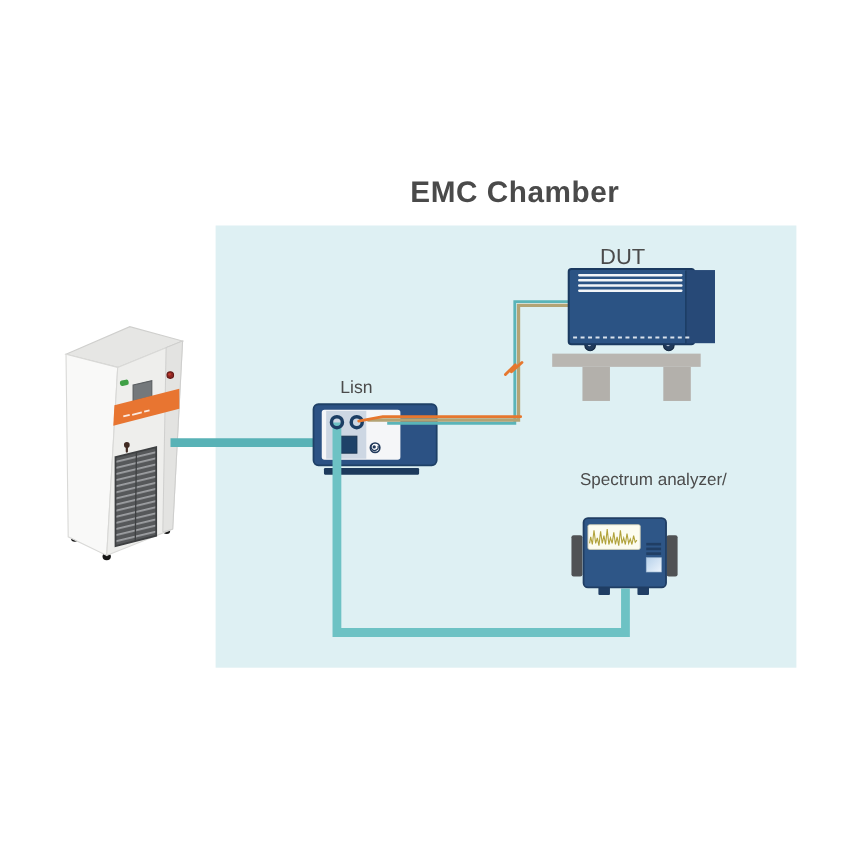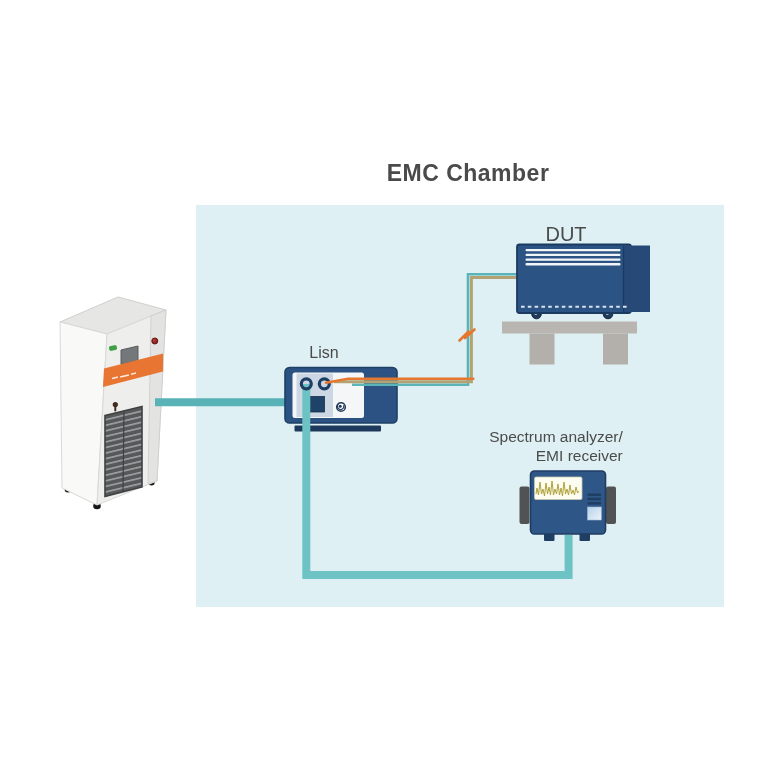--- a/index.html
+++ b/index.html
@@ -4,27 +4,27 @@
 <style>
   html,body{margin:0;padding:0;background:#ffffff;}
   .stage{
     position:relative;width:780px;height:780px;overflow:hidden;
     font-family:"Liberation Sans", sans-serif;background:#ffffff;
   }
   .stage svg{position:absolute;left:0;top:0;}
   .txt{position:absolute;color:#4b4b4b;white-space:nowrap;}
   .title{
     left:468px;top:160px;transform:translateX(-50%);
-    font-size:23px;font-weight:bold;letter-spacing:.5px;color:#4a4a4a;
+    font-size:27px;font-weight:bold;letter-spacing:.5px;color:#4a4a4a;
   }
   .lbl-dut{left:566px;top:223px;transform:translateX(-50%);font-size:20px;}
   .lbl-lisn{left:324px;top:344px;transform:translateX(-50%);font-size:16px;}
   .lbl-analyzer{
-    left:556px;top:427px;transform:translateX(-50%);
-    font-size:15.5px;line-height:19px;text-align:right;white-space:nowrap;
+    left:594px;top:427px;transform:translateX(-50%);
+    font-size:15.5px;line-height:19px;text-align:center;white-space:nowrap;
   }
 </style>
 </head>
 <body>
 
 <div class="stage">
 
   <svg width="780" height="780" viewBox="0 0 780 780">
     <defs>
       <pattern id="louver" width="8" height="5.4" patternUnits="userSpaceOnUse" patternTransform="rotate(-13.5)">
@@ -137,16 +137,15 @@
       </g>
       <rect x="587.5" y="507" width="13.8" height="13" fill="url(#knobGrad)" stroke="#9fb8d2" stroke-width="0.6"></rect>
     </g>
   </svg>
 
   <div class="txt title">EMC Chamber</div>
   <div class="txt lbl-dut">DUT</div>
   <div class="txt lbl-lisn">Lisn</div>
   <div class="txt lbl-analyzer">
     <div>Spectrum analyzer/</div>
-    <div>EMI receiver</div>
   </div>
 
 </div>
 
 </body></html>

